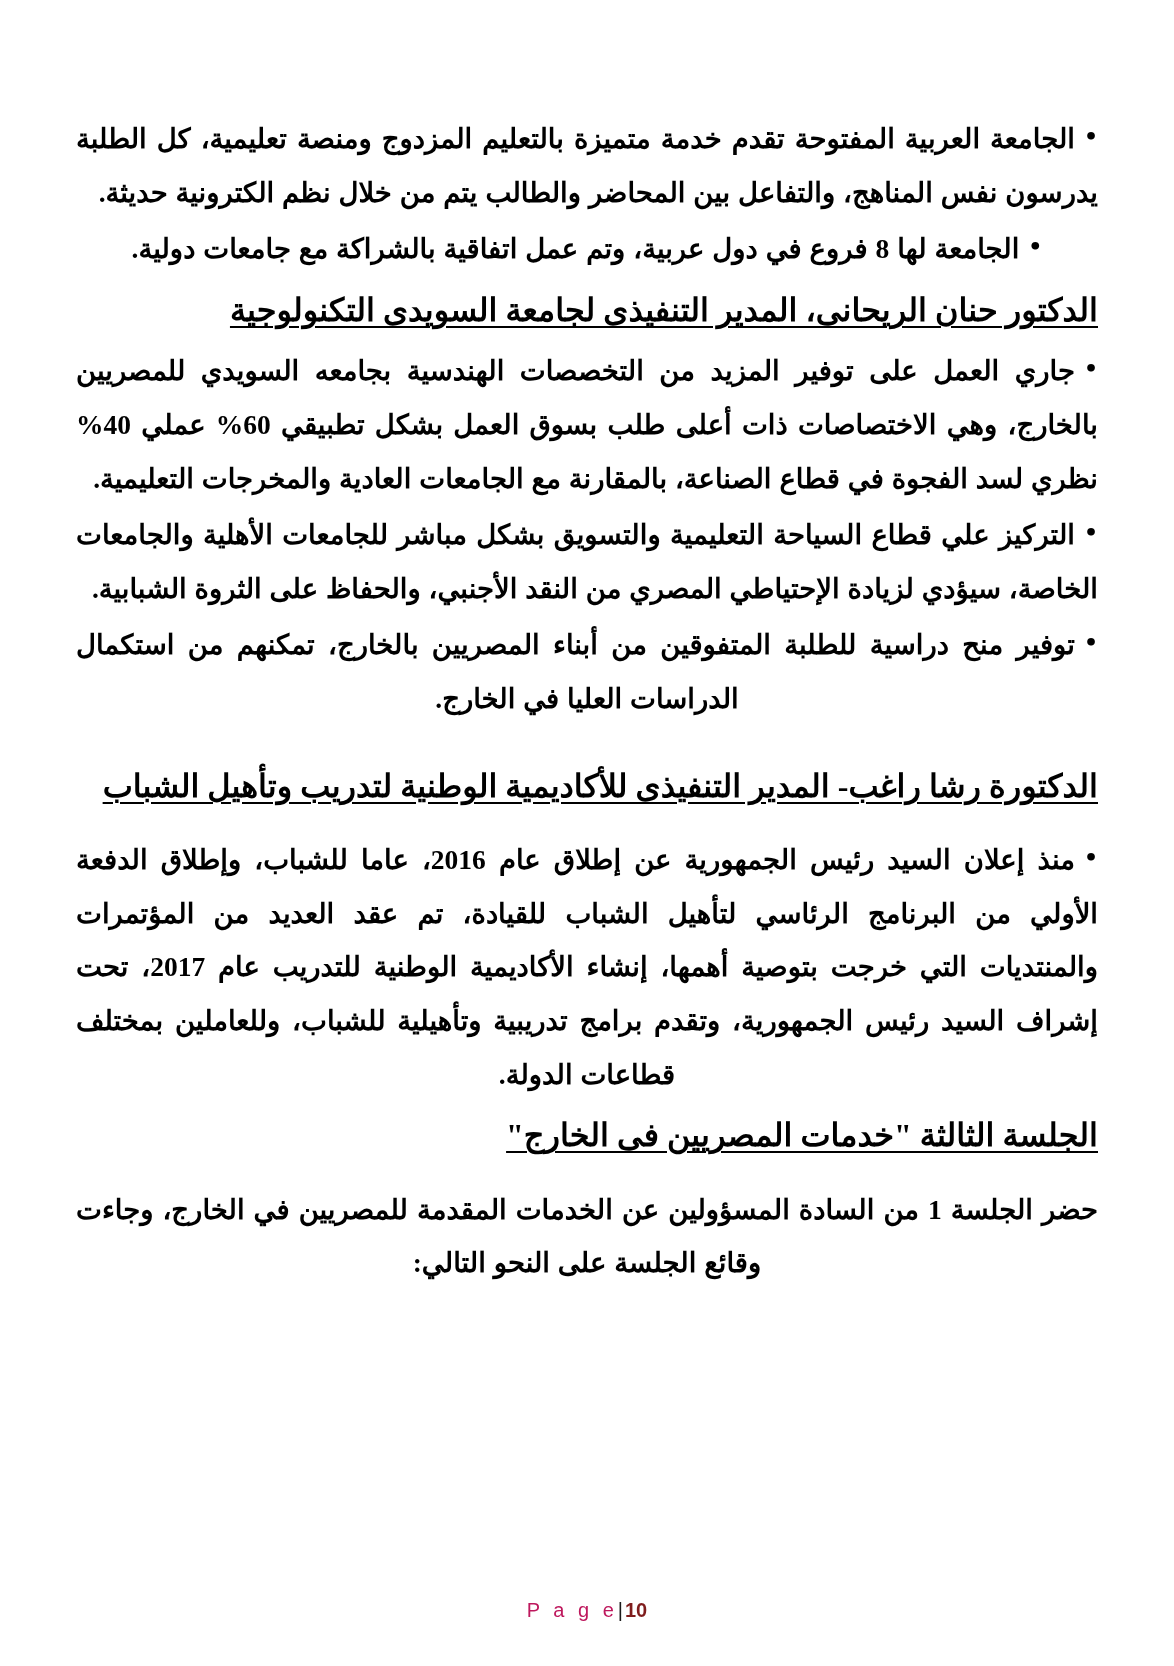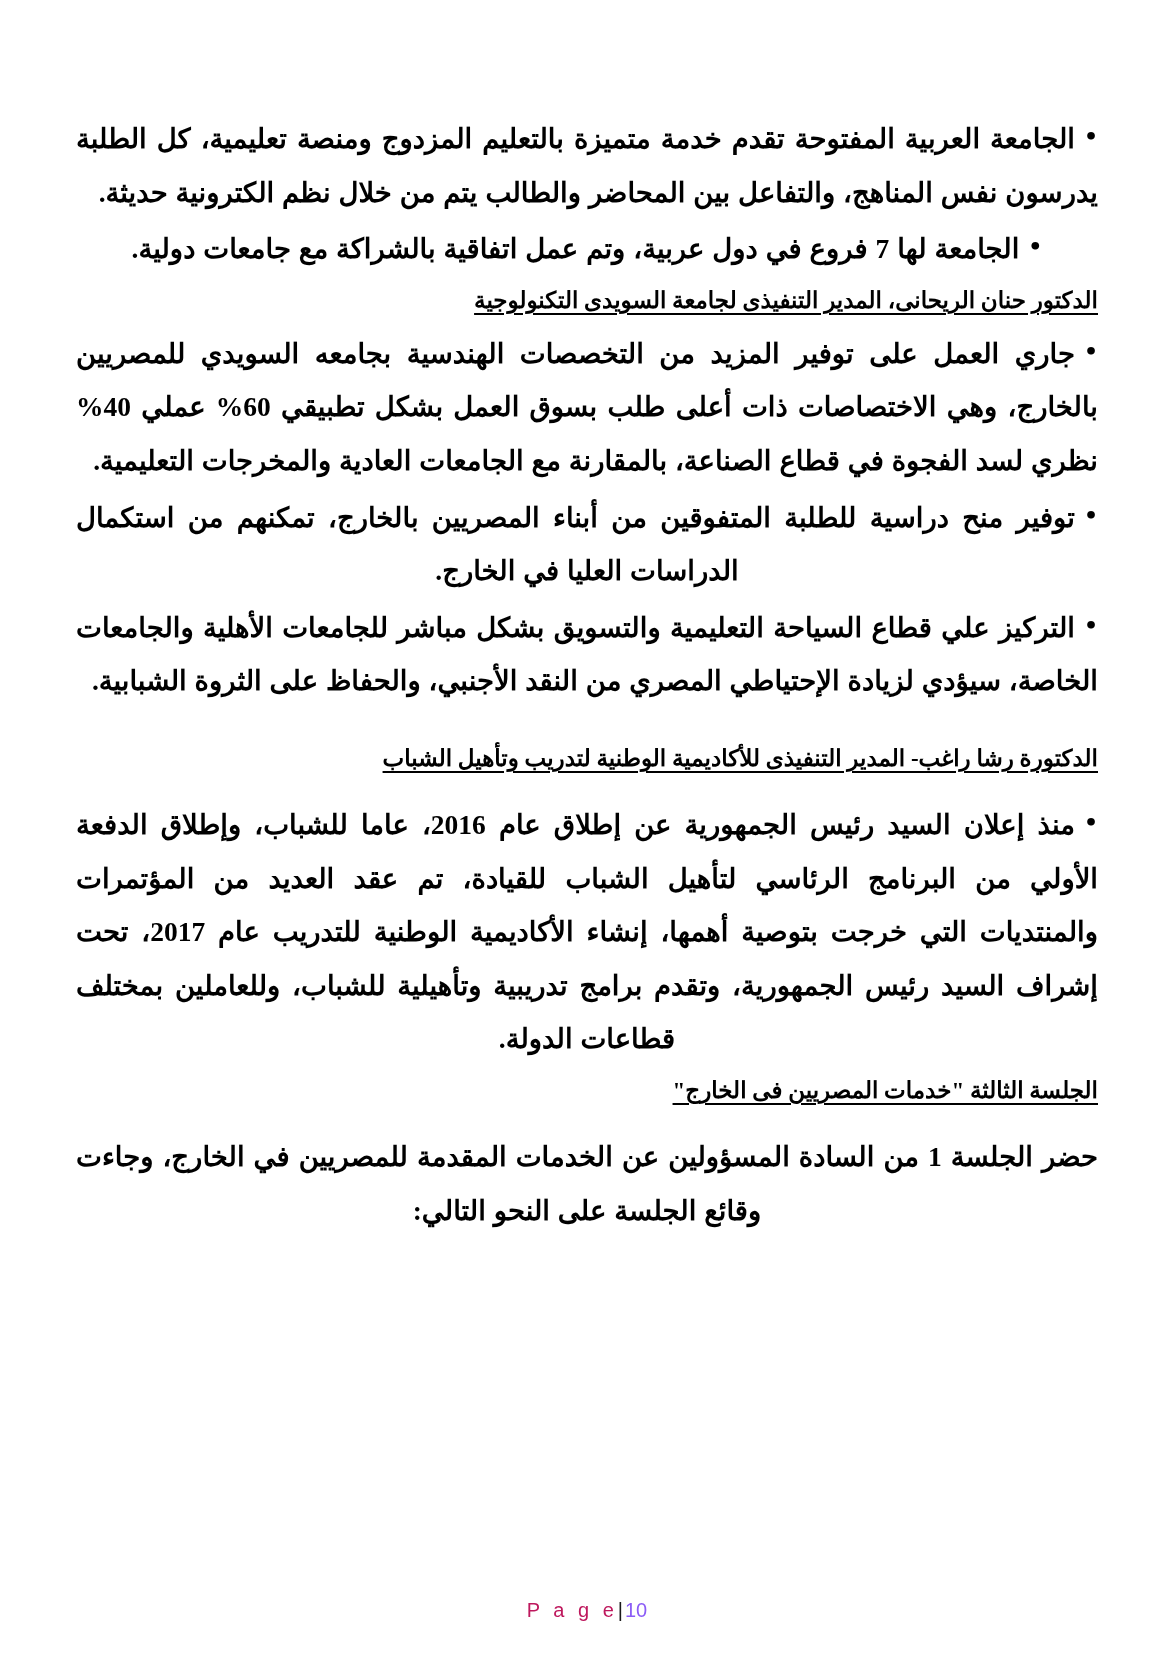--- a/index.html
+++ b/index.html
@@ -58,21 +58,21 @@
     font-family: "DejaVu Sans", sans-serif;
   }
 
   .para.center-last {
     text-align-last: center;
   }
 
   
 
   .heading {
-    font-size: 23px;
+    font-size: 32px;
     font-weight: bold;
     line-height: 1.95;
     text-align: left;
     direction: rtl;
     margin: 0 0 3px 0;
   }
 
   .heading .u {
     display: inline;
     text-decoration: underline;
@@ -102,43 +102,43 @@
     font-weight: normal;
   }
 
   .footer .sep {
     color: #1a1a1a;
     margin: 0 2px 0 0;
     font-weight: normal;
   }
 
   .footer .page-num {
-    color: #8b5cf6;
-    font-weight: normal;
+    color: #7f1d1d;
+    font-weight: bold;
     letter-spacing: 0;
   }
 </style>
 </head>
 <body>
 
 <div class="page">
 
   <div class="content">
 
     <p class="bullet-item"><span class="bullet-dot">•</span><span>الجامعة العربية المفتوحة تقدم خدمة متميزة بالتعليم المزدوج ومنصة تعليمية، كل الطلبة يدرسون نفس المناهج، والتفاعل بين المحاضر والطالب يتم من خلال نظم الكترونية حديثة.</span></p>
 
-    <p class="bullet-item para center-last"><span class="bullet-dot">•</span><span>الجامعة لها 7 فروع في دول عربية، وتم عمل اتفاقية بالشراكة مع جامعات دولية.</span></p>
+    <p class="bullet-item para center-last"><span class="bullet-dot">•</span><span>الجامعة لها 8 فروع في دول عربية، وتم عمل اتفاقية بالشراكة مع جامعات دولية.</span></p>
 
     <p class="heading"><span class="u">الدكتور حنان الريحانى، المدير التنفيذى لجامعة السويدى التكنولوجية</span></p>
 
     <p class="bullet-item"><span class="bullet-dot">•</span><span>جاري العمل على توفير المزيد من التخصصات الهندسية بجامعه السويدي للمصريين بالخارج، وهي الاختصاصات ذات أعلى طلب بسوق العمل بشكل تطبيقي 60% عملي 40% نظري لسد الفجوة في قطاع الصناعة، بالمقارنة مع الجامعات العادية والمخرجات التعليمية.</span></p>
 
+    <p class="bullet-item"><span class="bullet-dot">•</span><span>التركيز علي قطاع السياحة التعليمية والتسويق بشكل مباشر للجامعات الأهلية والجامعات الخاصة، سيؤدي لزيادة الإحتياطي المصري من النقد الأجنبي، والحفاظ على الثروة الشبابية.</span></p>
+
     <p class="bullet-item para center-last"><span class="bullet-dot">•</span><span>توفير منح دراسية للطلبة المتفوقين من أبناء المصريين بالخارج، تمكنهم من استكمال الدراسات العليا في الخارج.</span></p>
-
-    <p class="bullet-item"><span class="bullet-dot">•</span><span>التركيز علي قطاع السياحة التعليمية والتسويق بشكل مباشر للجامعات الأهلية والجامعات الخاصة، سيؤدي لزيادة الإحتياطي المصري من النقد الأجنبي، والحفاظ على الثروة الشبابية.</span></p>
 
 
     <div class="spacer-md"></div>
 
     <p class="heading"><span class="u">الدكتورة رشا راغب- المدير التنفيذى للأكاديمية الوطنية لتدريب وتأهيل الشباب</span></p>
 
     <div class="spacer-sm"></div>
 
     <p class="bullet-item para center-last"><span class="bullet-dot">•</span><span>منذ إعلان السيد رئيس الجمهورية عن إطلاق عام 2016، عاما للشباب، وإطلاق الدفعة الأولي من البرنامج الرئاسي لتأهيل الشباب للقيادة، تم عقد العديد من المؤتمرات والمنتديات التي خرجت بتوصية أهمها، إنشاء الأكاديمية الوطنية للتدريب عام 2017، تحت إشراف السيد رئيس الجمهورية، وتقدم برامج تدريبية وتأهيلية للشباب، وللعاملين بمختلف قطاعات الدولة.</span></p>
 

